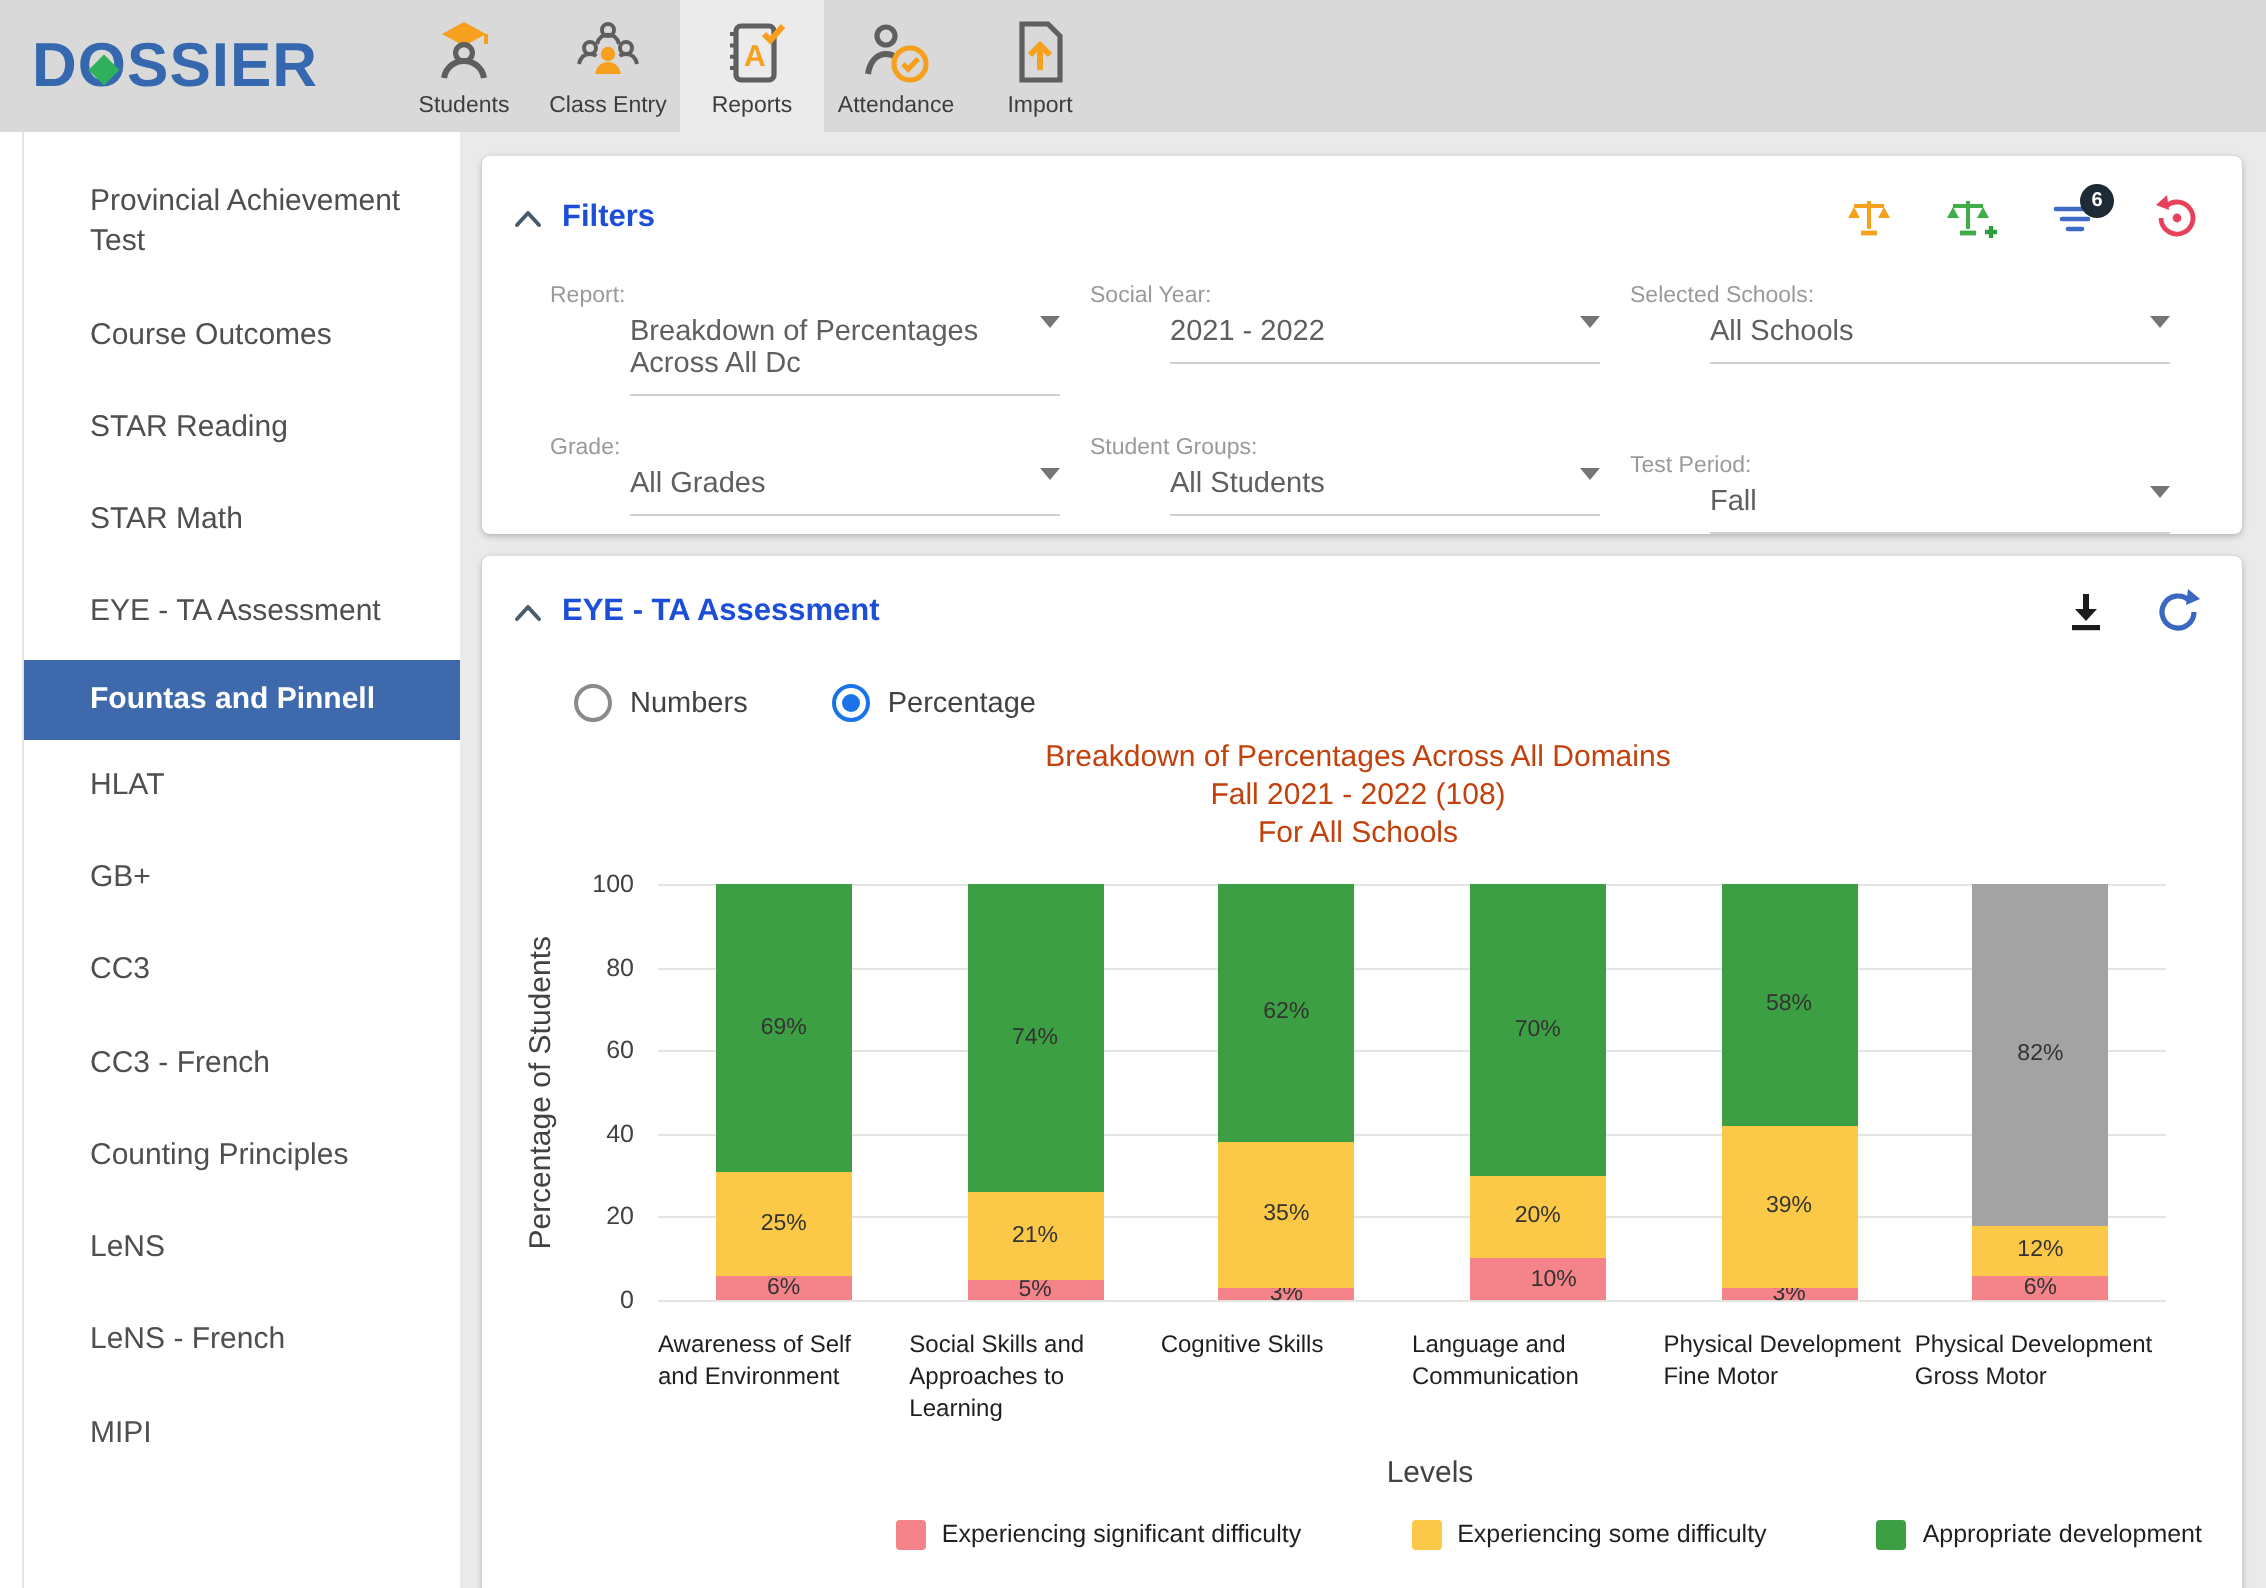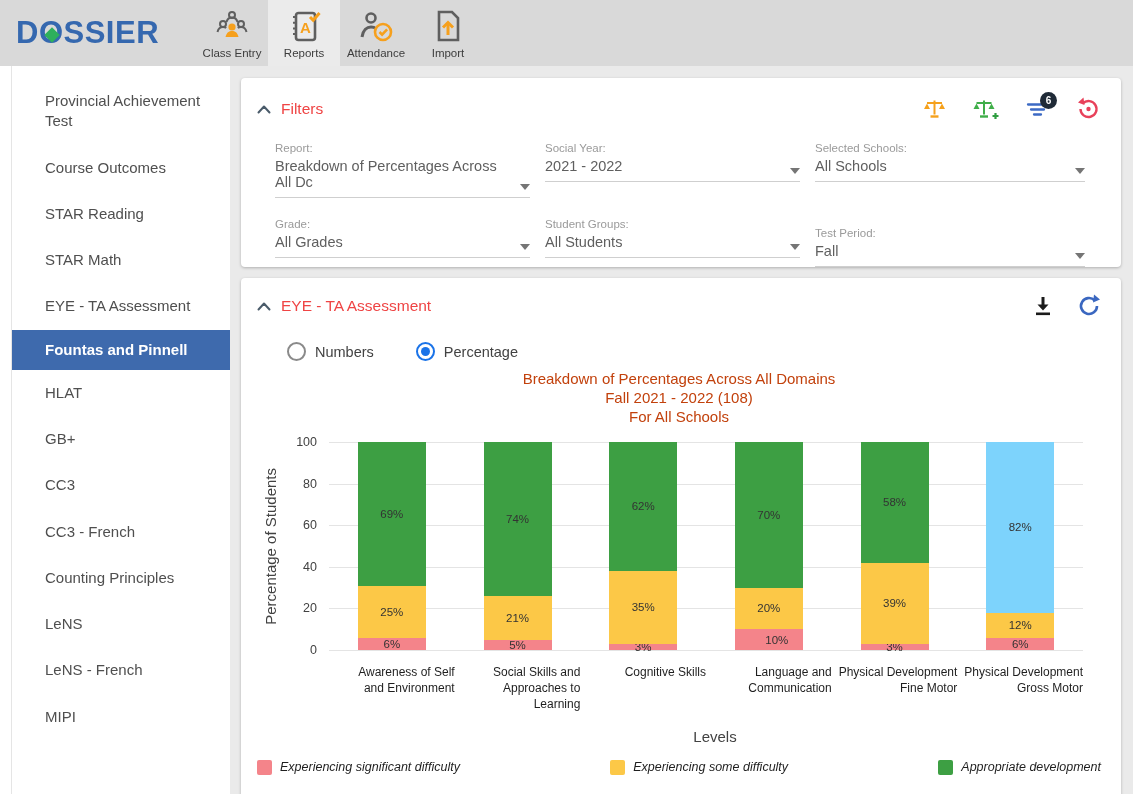--- a/index.html
+++ b/index.html
@@ -21,30 +21,30 @@
   
   .sidebar { position:absolute; left:0; top:66px; bottom:0; width:230px; background:#ffffff; padding-top:12px; }
   .sidebar-track { position:absolute; left:11px; top:0; bottom:0; width:1px; background:#e5e5e5; }
   .side-item { margin-left:12px; padding:13px 8px 13px 33px; font-size:15px; color:#4f4f4f; line-height:1.35; cursor:pointer; }
   .side-item.selected { background:#3e6aad; color:#ffffff; font-weight:bold; padding-top:10px; padding-bottom:10px; }
 
   
   .main { position:absolute; left:230px; top:66px; right:0; bottom:0; padding:12px 12px 0 11px; overflow:hidden; }
   .card { background:#ffffff; border-radius:4px; box-shadow:0 1px 3px rgba(0,0,0,.25); }
   .card-head { display:flex; align-items:center; gap:10px; }
-  .card-title { font-size:15.5px; font-weight:normal; color:#ef4444; }
+  .card-title { font-size:15.5px; font-weight:bold; color:#1d4ed8; }
 
   
   .filters-card { height:189px; padding:18px 20px 0 16px; margin-bottom:11px; }
   .filter-actions { margin-left:auto; display:flex; align-items:center; gap:26px; }
   .action-btn { position:relative; cursor:pointer; display:flex; }
   .badge { position:absolute; top:-9px; right:-8px; width:17px; height:17px; background:#1f2a37; color:#fff; font-size:10px; font-weight:bold; border-radius:50%; display:flex; align-items:center; justify-content:center; }
   .fields { margin-top:20px; display:grid; grid-template-columns:255px 255px 270px; column-gap:15px; row-gap:20px; padding-left:18px; }
   .field-label { font-size:11.5px; color:#9a9a9a; margin-bottom:4px; }
-  .field-value { display:flex; align-items:flex-end; font-size:14.5px; color:#5f5f5f; border-bottom:1px solid #cfcfcf; padding-bottom:7px; cursor:pointer; }
+  .field-value { display:flex; align-items:flex-start; font-size:14.5px; color:#5f5f5f; border-bottom:1px solid #cfcfcf; padding-bottom:7px; cursor:pointer;margin-left:40px; }
   .caret { width:0; height:0; border-left:5px solid transparent; border-right:5px solid transparent; border-top:6px solid #757575; margin-left:auto; flex:none; }
   .field.caret-inline .caret { margin-left:8px; margin-right:auto; }
   .field.offset { margin-top:9px; }
 
   
   .report-card { min-height:560px; padding:16px 20px 0 16px; }
   .report-actions { margin-left:auto; display:flex; align-items:center; gap:24px; }
   .radio-row { margin-top:24px; margin-left:30px; display:flex; align-items:center; gap:42px; }
   .radio-opt { display:flex; align-items:center; gap:9px; cursor:pointer; font-size:14.5px; color:#424242; }
   .radio { position:relative; width:19px; height:19px; border:2px solid #8a8a8a; border-radius:50%; flex:none; }
@@ -60,35 +60,44 @@
   .ytick-col { grid-column:2; position:relative; height:208px; }
   .ytick { position:absolute; right:12px; transform:translateY(-50%); font-size:12.5px; color:#424242; }
   .plot { grid-column:3; position:relative; height:208px; margin-right:18px; }
   .gridline { position:absolute; left:0; right:0; height:1px; background:#e4e4e4; z-index:0; }
   .bars-row { position:absolute; inset:0; display:flex; z-index:1; }
   .bar-col { flex:1; display:flex; justify-content:center; align-items:flex-end; height:100%; }
   .bar { width:68px; height:100%; display:flex; flex-direction:column-reverse; }
   .seg { position:relative; display:flex; align-items:center; justify-content:center; overflow:visible; }
   .seg-label { font-size:11.5px; color:#333333; white-space:nowrap; }
   .xticks { grid-column:3; display:flex; margin-top:14px; margin-right:18px; }
-  .xtick { flex:1; text-align:right; font-size:12px; line-height:1.35; color:#1f1f1f; }
+  .xtick { flex:1; text-align:left; font-size:12px; line-height:1.35; color:#1f1f1f; }
   .xlabel { grid-column:3; text-align:center; margin-top:15px; font-size:15px; color:#424242; }
-  .legend { grid-column:1 / 4; display:flex; justify-content:space-between; align-items:center; gap:55px; margin-top:15px;font-style:italic; }
+  .legend { grid-column:1 / 4; display:flex; justify-content:flex-end; align-items:center; gap:55px; margin-top:15px; }
   .legend-item { display:flex; align-items:center; gap:8px; font-size:12.5px; color:#1f1f1f; }
   .swatch { width:15px; height:15px; border-radius:2px; flex:none; }
 </style>
 </head>
 <body>
 
 <div class="app">
 
   <div class="header">
     <div class="logo"><span>D</span><span class="o"><span>O</span><span class="diamond"></span></span><span>SSIER</span></div>
 
     <div class="nav">
+      <div class="nav-item">
+        <svg class="nav-icon" viewBox="0 0 36 36">
+          <polygon points="18,3 29,9 18,15 7,9" fill="#f6a01d"></polygon>
+          <path d="M29 9v5" stroke="#f6a01d" stroke-width="2" fill="none"></path>
+          <circle cx="18" cy="18.5" r="4.2" fill="none" stroke="#5f5f5f" stroke-width="2.6"></circle>
+          <path d="M8 31c1-6 6-8.5 10-8.5s9 2.5 10 8.5" fill="none" stroke="#5f5f5f" stroke-width="3"></path>
+        </svg>
+        <span class="nav-label">Students</span>
+      </div>
       <div class="nav-item">
         <svg class="nav-icon" viewBox="0 0 36 36">
           <circle cx="18" cy="7" r="3" fill="none" stroke="#5f5f5f" stroke-width="2"></circle>
           <path d="M12.5 14c.8-3.4 3-4.6 5.5-4.6s4.7 1.2 5.5 4.6" fill="none" stroke="#5f5f5f" stroke-width="2"></path>
           <circle cx="9" cy="16" r="3" fill="none" stroke="#5f5f5f" stroke-width="2"></circle>
           <path d="M3.5 24c.8-3.6 3-5 5.5-5 1.2 0 2.3.3 3.2 1" fill="none" stroke="#5f5f5f" stroke-width="2"></path>
           <circle cx="27" cy="16" r="3" fill="none" stroke="#5f5f5f" stroke-width="2"></circle>
           <path d="M32.5 24c-.8-3.6-3-5-5.5-5-1.2 0-2.3.3-3.2 1" fill="none" stroke="#5f5f5f" stroke-width="2"></path>
           <circle cx="18" cy="19" r="3.6" fill="#f6a01d"></circle>
           <path d="M11.5 29c1-4.5 3.6-6 6.5-6s5.5 1.5 6.5 6z" fill="#f6a01d"></path>
@@ -354,21 +363,21 @@
                 </div>
               </div>
               <div class="bar-col">
                 <div class="bar">
                   <div class="seg" style="height: 6%; background: rgb(244, 132, 138);">
                     <div class="seg-label">6%</div>
                   </div>
                   <div class="seg" style="height: 12%; background: rgb(252, 200, 71);">
                     <div class="seg-label">12%</div>
                   </div>
-                  <div class="seg" style="height: 82%; background: #7dd3fc;">
+                  <div class="seg" style="height: 82%; background: #a3a3a3;">
                     <div class="seg-label">82%</div>
                   </div>
                 </div>
               </div>
             </div>
         <div class="gridline" style="top: 100%;"></div>
             <div class="gridline" style="top: 80%;"></div>
             <div class="gridline" style="top: 60%;"></div>
             <div class="gridline" style="top: 40%;"></div>
             <div class="gridline" style="top: 20%;"></div>

